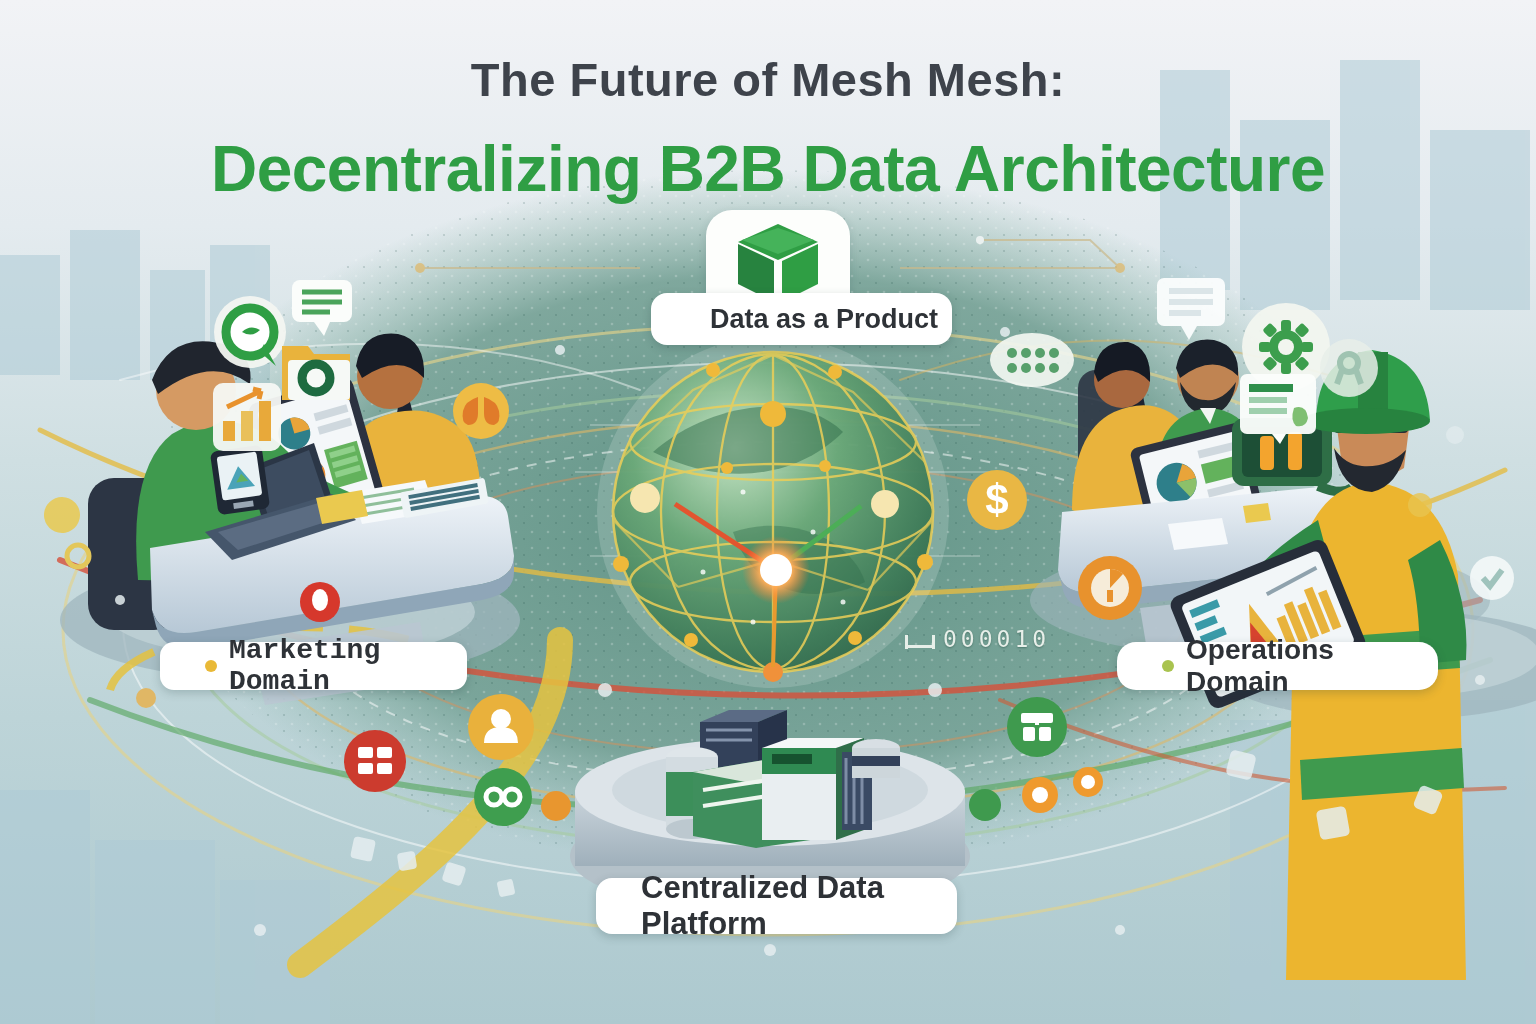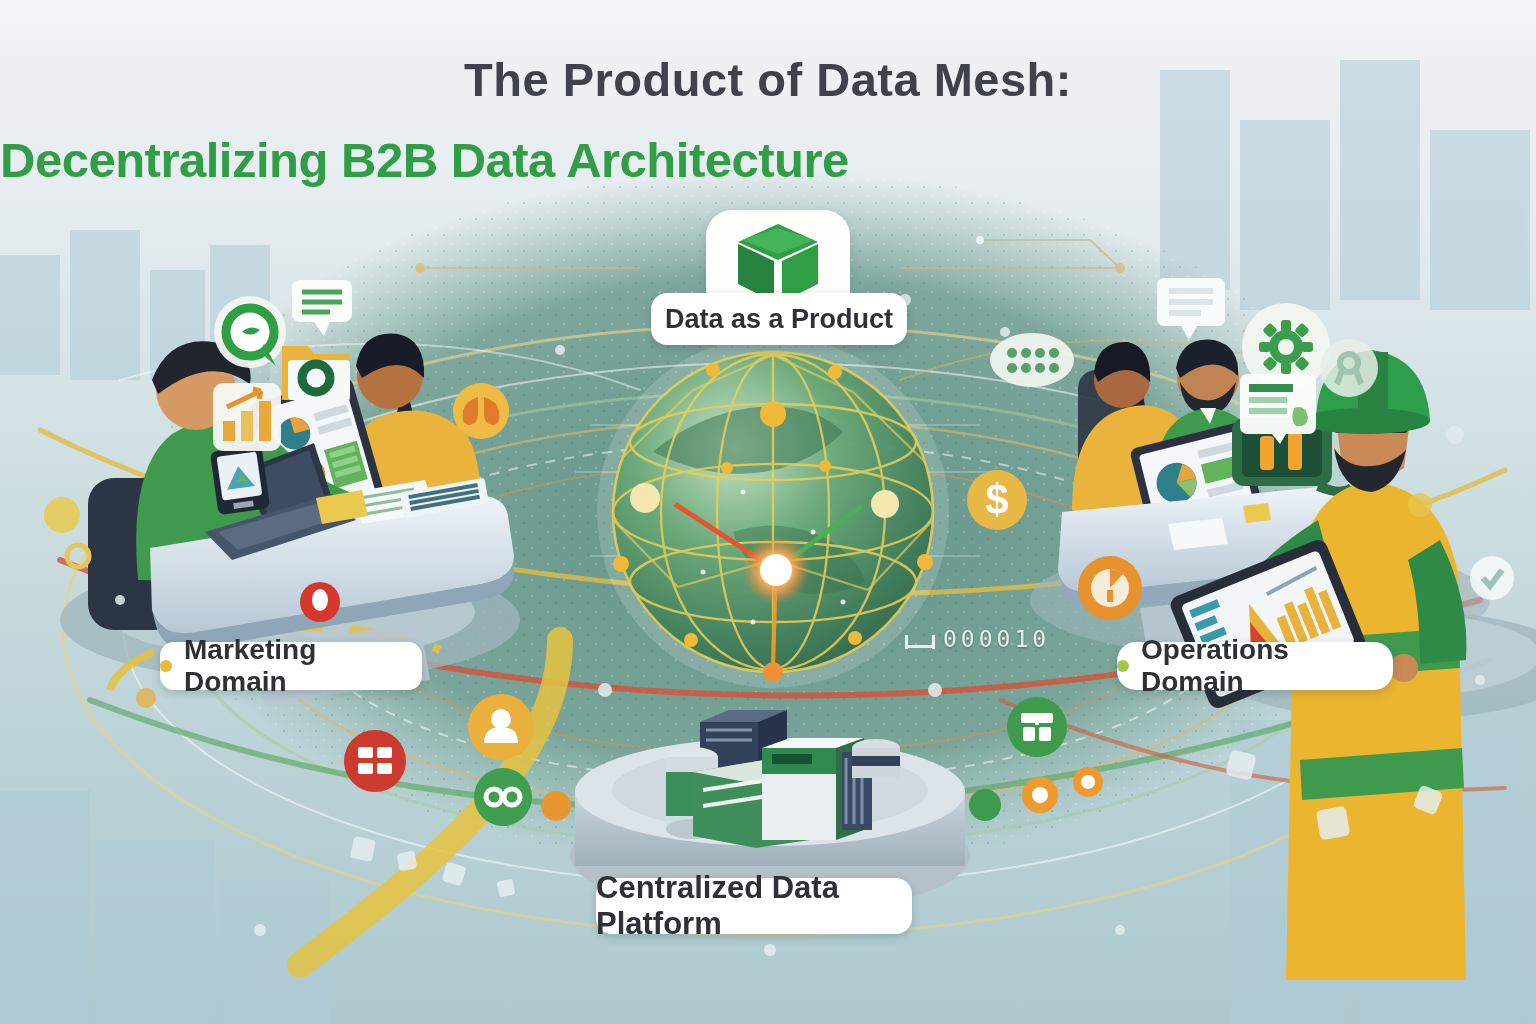--- a/index.html
+++ b/index.html
@@ -2,28 +2,28 @@
 <html><head>
 <meta charset="utf-8">
 <style>
   html,body{margin:0;padding:0;background:#dfe5ea;}
   .stage{position:relative;width:1536px;height:1024px;overflow:hidden;
          font-family:"Liberation Sans",sans-serif;
          background:linear-gradient(180deg,#f2f3f6 0%,#e4ebef 22%,#cfdfe2 45%,#bdd4d8 70%,#adc9cf 100%);}
   svg{position:absolute;left:0;top:0;}
   .title{position:absolute;left:0;top:52px;width:100%;text-align:center;
          font-size:47px;font-weight:700;color:#3e434b;letter-spacing:.5px;}
-  .subtitle{position:absolute;left:0;top:132px;width:100%;
-         font-size:49px;font-weight:700;color:#2f9e44;letter-spacing:-.5px;}
+  .subtitle{position:absolute;left:0;top:132px;width:100%;text-align:center;
+         font-size:64px;font-weight:700;color:#2f9e44;letter-spacing:-.5px;}
   .pill{position:absolute;background:#fff;border-radius:14px;
         box-shadow:0 3px 10px rgba(30,60,60,.22);
         display:flex;align-items:center;justify-content:center;
-        color:#2e3237;font-weight:700;}
+        color:#2e3237;font-weight:700;padding-left:45px;}
   .pill .dot{width:12px;height:12px;border-radius:50%;margin-right:12px;flex:0 0 auto;}
-  .pill-marketing{left:160px;top:642px;width:262px;height:48px;font-size:28px;}
+  .pill-marketing{left:160px;top:642px;width:262px;height:48px;font-size:28px;font-family:Liberation Mono, monospace;}
   .pill-marketing .dot{background:#e9b937;}
   .pill-operations{left:1117px;top:642px;width:276px;height:48px;font-size:28px;border-radius:19px;}
   .pill-operations .dot{background:#a9c34f;}
   .pill-dataproduct{left:651px;top:293px;width:256px;height:52px;font-size:27px;border-radius:16px;}
   .pill-platform{left:596px;top:878px;width:316px;height:56px;font-size:31px;border-radius:16px;}
   .cube-tab{position:absolute;left:706px;top:210px;width:144px;height:104px;background:#fdfefc;
         border-radius:26px 26px 10px 10px;box-shadow:0 3px 10px rgba(30,60,60,.15);}
   .binary{position:absolute;left:905px;top:626px;display:flex;align-items:center;gap:8px;
         color:#e7efe9;font-family:"DejaVu Sans Mono",monospace;font-size:23px;letter-spacing:4px;
         text-shadow:0 1px 2px rgba(0,40,30,.35);}
@@ -501,21 +501,21 @@
         <circle cx="935" cy="690" r="7"></circle>
   <circle cx="770" cy="950" r="6"></circle>
         <circle cx="1120" cy="930" r="5"></circle>
   <circle cx="260" cy="930" r="6"></circle>
         <circle cx="120" cy="600" r="5"></circle>
   <circle cx="1480" cy="680" r="5"></circle>
         <circle cx="1455" cy="435" r="9" opacity=".7"></circle>
 </g>
 </svg>
 
-<div class="title">The Product of Data Mesh:</div>
+<div class="title">The Future of Mesh Mesh:</div>
 <div class="subtitle">Decentralizing B2B Data Architecture</div>
 
 <div class="cube-tab">
   <svg width="144" height="104" viewBox="0 0 144 104" style="position:absolute;left:0;top:0;">
     <path d="M72,14 L112,32 L72,50 L32,32 Z" fill="#2f9e44"></path>
     <path d="M32,34 L68,51 L68,92 L32,74 Z" fill="#27833f"></path>
     <path d="M112,34 L76,51 L76,92 L112,74 Z" fill="#2f9e44"></path>
     <path d="M36,30 L72,18 L108,30 L72,44 Z" fill="#45b35a"></path>
   </svg>
 </div>

